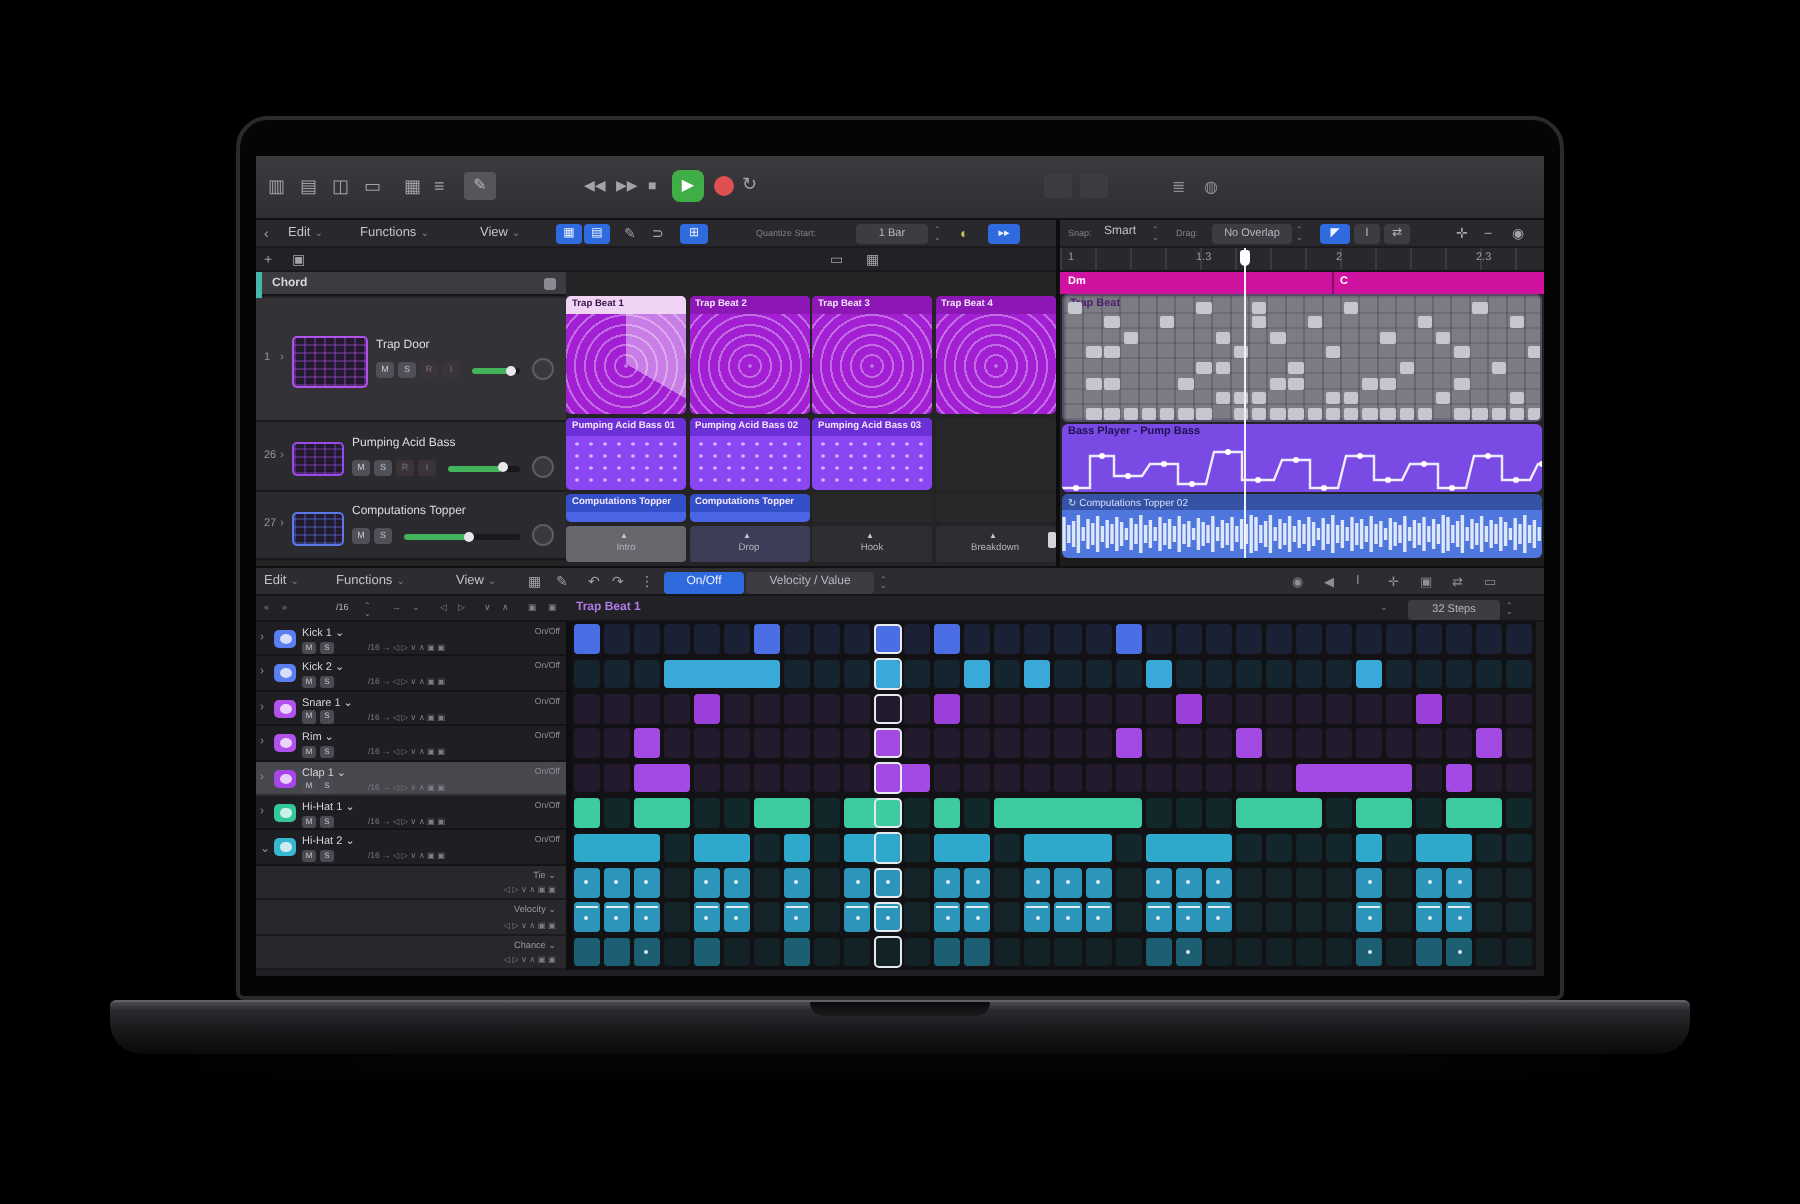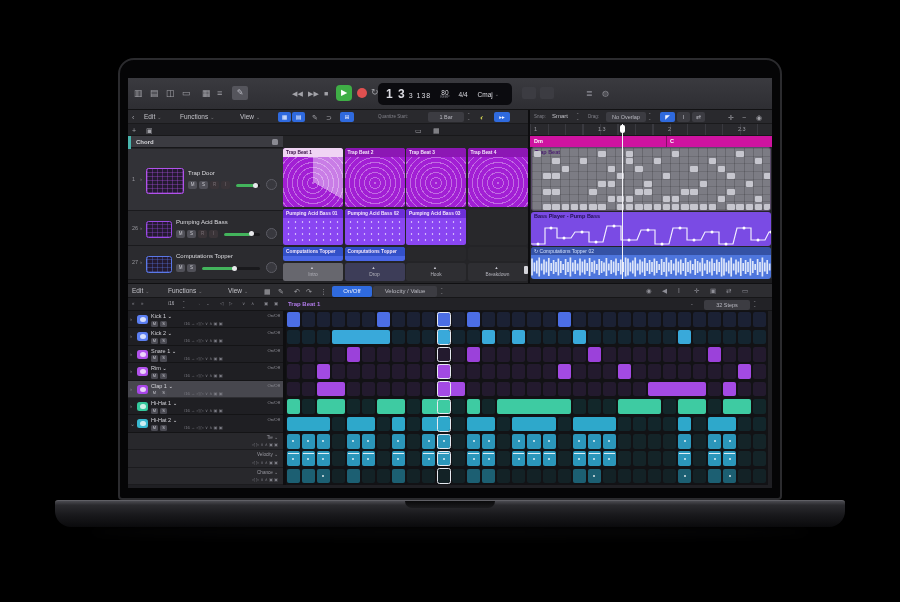--- a/index.html
+++ b/index.html
@@ -54,31 +54,20 @@
           <span style="position: absolute; left: 83px; top: 0px; font-size: 9px; color: rgb(162, 162, 168);">≡</span>
         </div>
       <div class="abs graybtn" style="left:104px;top:8px;width:16px;height:14px;line-height:14px;font-size:8px;background:#55555c;"><span>✎</span></div>
       <span class="abs ticon" style="left:164px;top:11px;font-size:7px;">◀◀</span>
       <span class="abs ticon" style="left:180px;top:11px;font-size:7px;">▶▶</span>
       <span class="abs ticon" style="left:196px;top:11px;font-size:7px;">■</span>
       <div class="abs" style="left:208px;top:7px;width:16px;height:16px;background:#3fae46;border-radius:4px;color:#fff;font-size:8px;line-height:16px;text-align:center;"><span>▶</span></div>
       <div class="abs" style="left:229px;top:10px;width:10px;height:10px;background:#e05050;border-radius:50%;"></div>
       <span class="abs ticon" style="left:243px;top:10px;font-size:9px;">↻</span>
 
-      <div class="abs lcd">
-        <span style="font-size:12px;font-weight:bold;margin-left:8px;letter-spacing:1px;">1 3</span>
-        <span style="font-size:7px;margin-left:3px;margin-top:3px;letter-spacing:1px;">3 138</span>
-        <span style="margin-left:9px;text-align:center;line-height:5px;margin-top:2px;">
-          <span style="font-size:6.5px;display:block;">80</span>
-          <span style="font-size:3.5px;color:#8a8a92;display:block;">KEEP</span>
-        </span>
-        <span style="font-size:6.5px;margin-left:9px;">4/4</span>
-        <span style="font-size:6.5px;margin-left:10px;">Cmaj</span>
-        <span class="chev">⌄</span>
-      </div>
       <div class="abs graybtn" style="left:394px;top:9px;width:14px;height:12px;"></div>
       <div class="abs graybtn" style="left:412px;top:9px;width:14px;height:12px;"></div>
       <div class="abs" id="tb-right" style="left:458px;top:11px;">
           <span style="position: absolute; left: 0px; top: 0px; font-size: 8px; color: rgb(142, 142, 150);">≣</span>
           <span style="position: absolute; left: 16px; top: 0px; font-size: 8px; color: rgb(142, 142, 150);">◍</span>
         </div>
     </div>
 
     <div class="abs menurow">
       <span class="abs ticon" style="left:4px;top:3px;font-size:7px;">‹</span>

